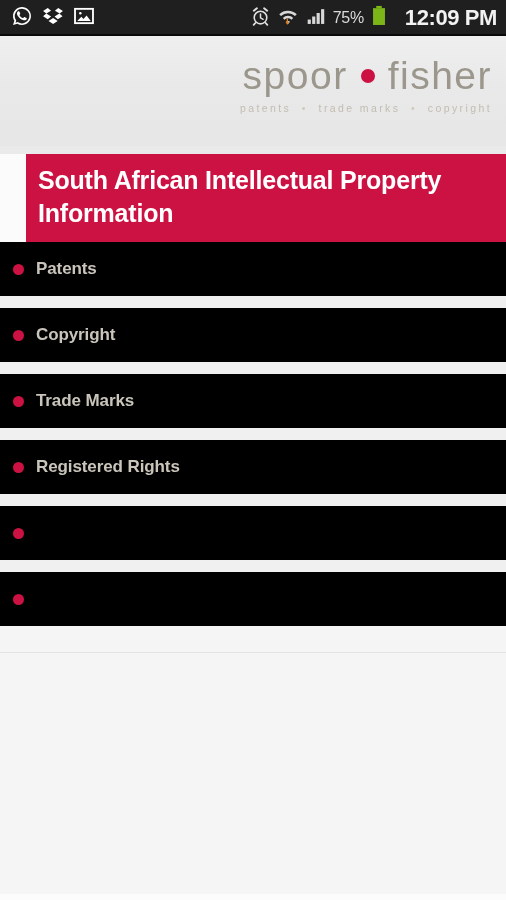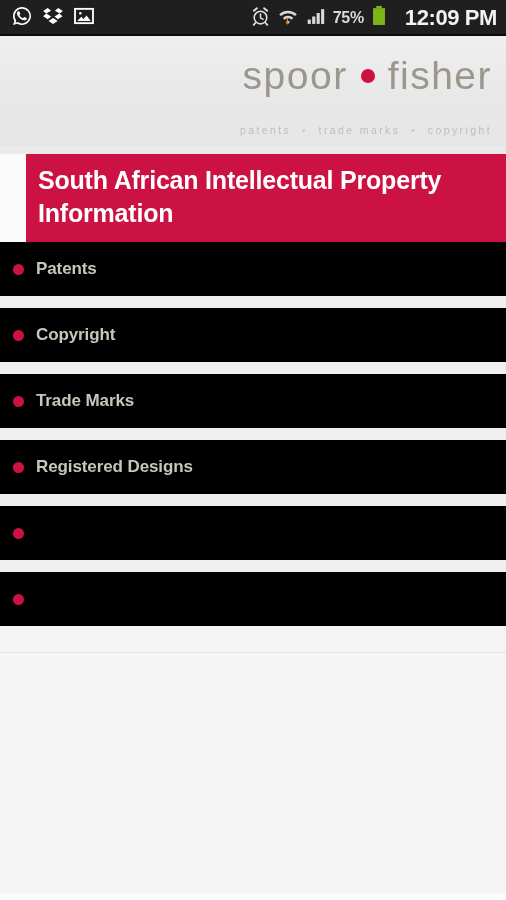--- a/index.html
+++ b/index.html
@@ -17,21 +17,21 @@
     width:506px; height:36px;
     background:#1f1f1f;
     display:flex; align-items:center;
     padding:0 9px 0 11px;
   }
   .sb-left{ display:flex; align-items:center; gap:9px; }
   .sb-right{ display:flex; align-items:center; gap:6px; margin-left:auto; }
   .sb-ico{ display:block; }
 
   .sb-battery-pct{
-    color:#d9d9d9; font-size:16px; font-weight:bold;
+    color:#d9d9d9; font-size:16px; font-weight:normal;
     letter-spacing:-.3px; margin-right:1px;
   }
   .sb-clock{
     color:#f2f2f2; font-size:22px; font-weight:bold;
     letter-spacing:-.4px; margin-left:12px;
   }
   .statusbar:after{
     content:""; position:absolute; left:0; right:0; bottom:0;
     height:2px; background:#0a0a0a;
   }
@@ -56,21 +56,21 @@
     font-weight:normal;
   }
   .logo-dot{
     display:inline-block;
     width:14px; height:14px; border-radius:50%;
     background:#cc1143;
     vertical-align:middle;
     margin:0 13px 6px 13px;
   }
   .logo-sub{
-    margin-top:29px;
+    margin-top:7px;
     font-size:10.5px;
     color:#c3bdb1;
     letter-spacing:2.4px;
     white-space:nowrap;
   }
   .logo-sub .sep{ color:#cfc8bc; }
 
   
   .banner-gap{ width:506px; height:8px; background:#eaeaea; }
   .banner{
@@ -231,21 +231,21 @@
       <div class="list-sep"></div>
 
       <div class="list-item">
         <span class="bullet"></span>
         <span class="item-label">Trade Marks</span>
       </div>
       <div class="list-sep"></div>
 
       <div class="list-item">
         <span class="bullet"></span>
-        <span class="item-label">Registered Designs</span>
+        <span class="item-label">Registered Rights</span>
       </div>
       <div class="list-sep"></div>
 
       <div class="list-item">
         <span class="bullet"></span>
       </div>
       <div class="list-sep"></div>
 
       <div class="list-item">
         <span class="bullet"></span>

